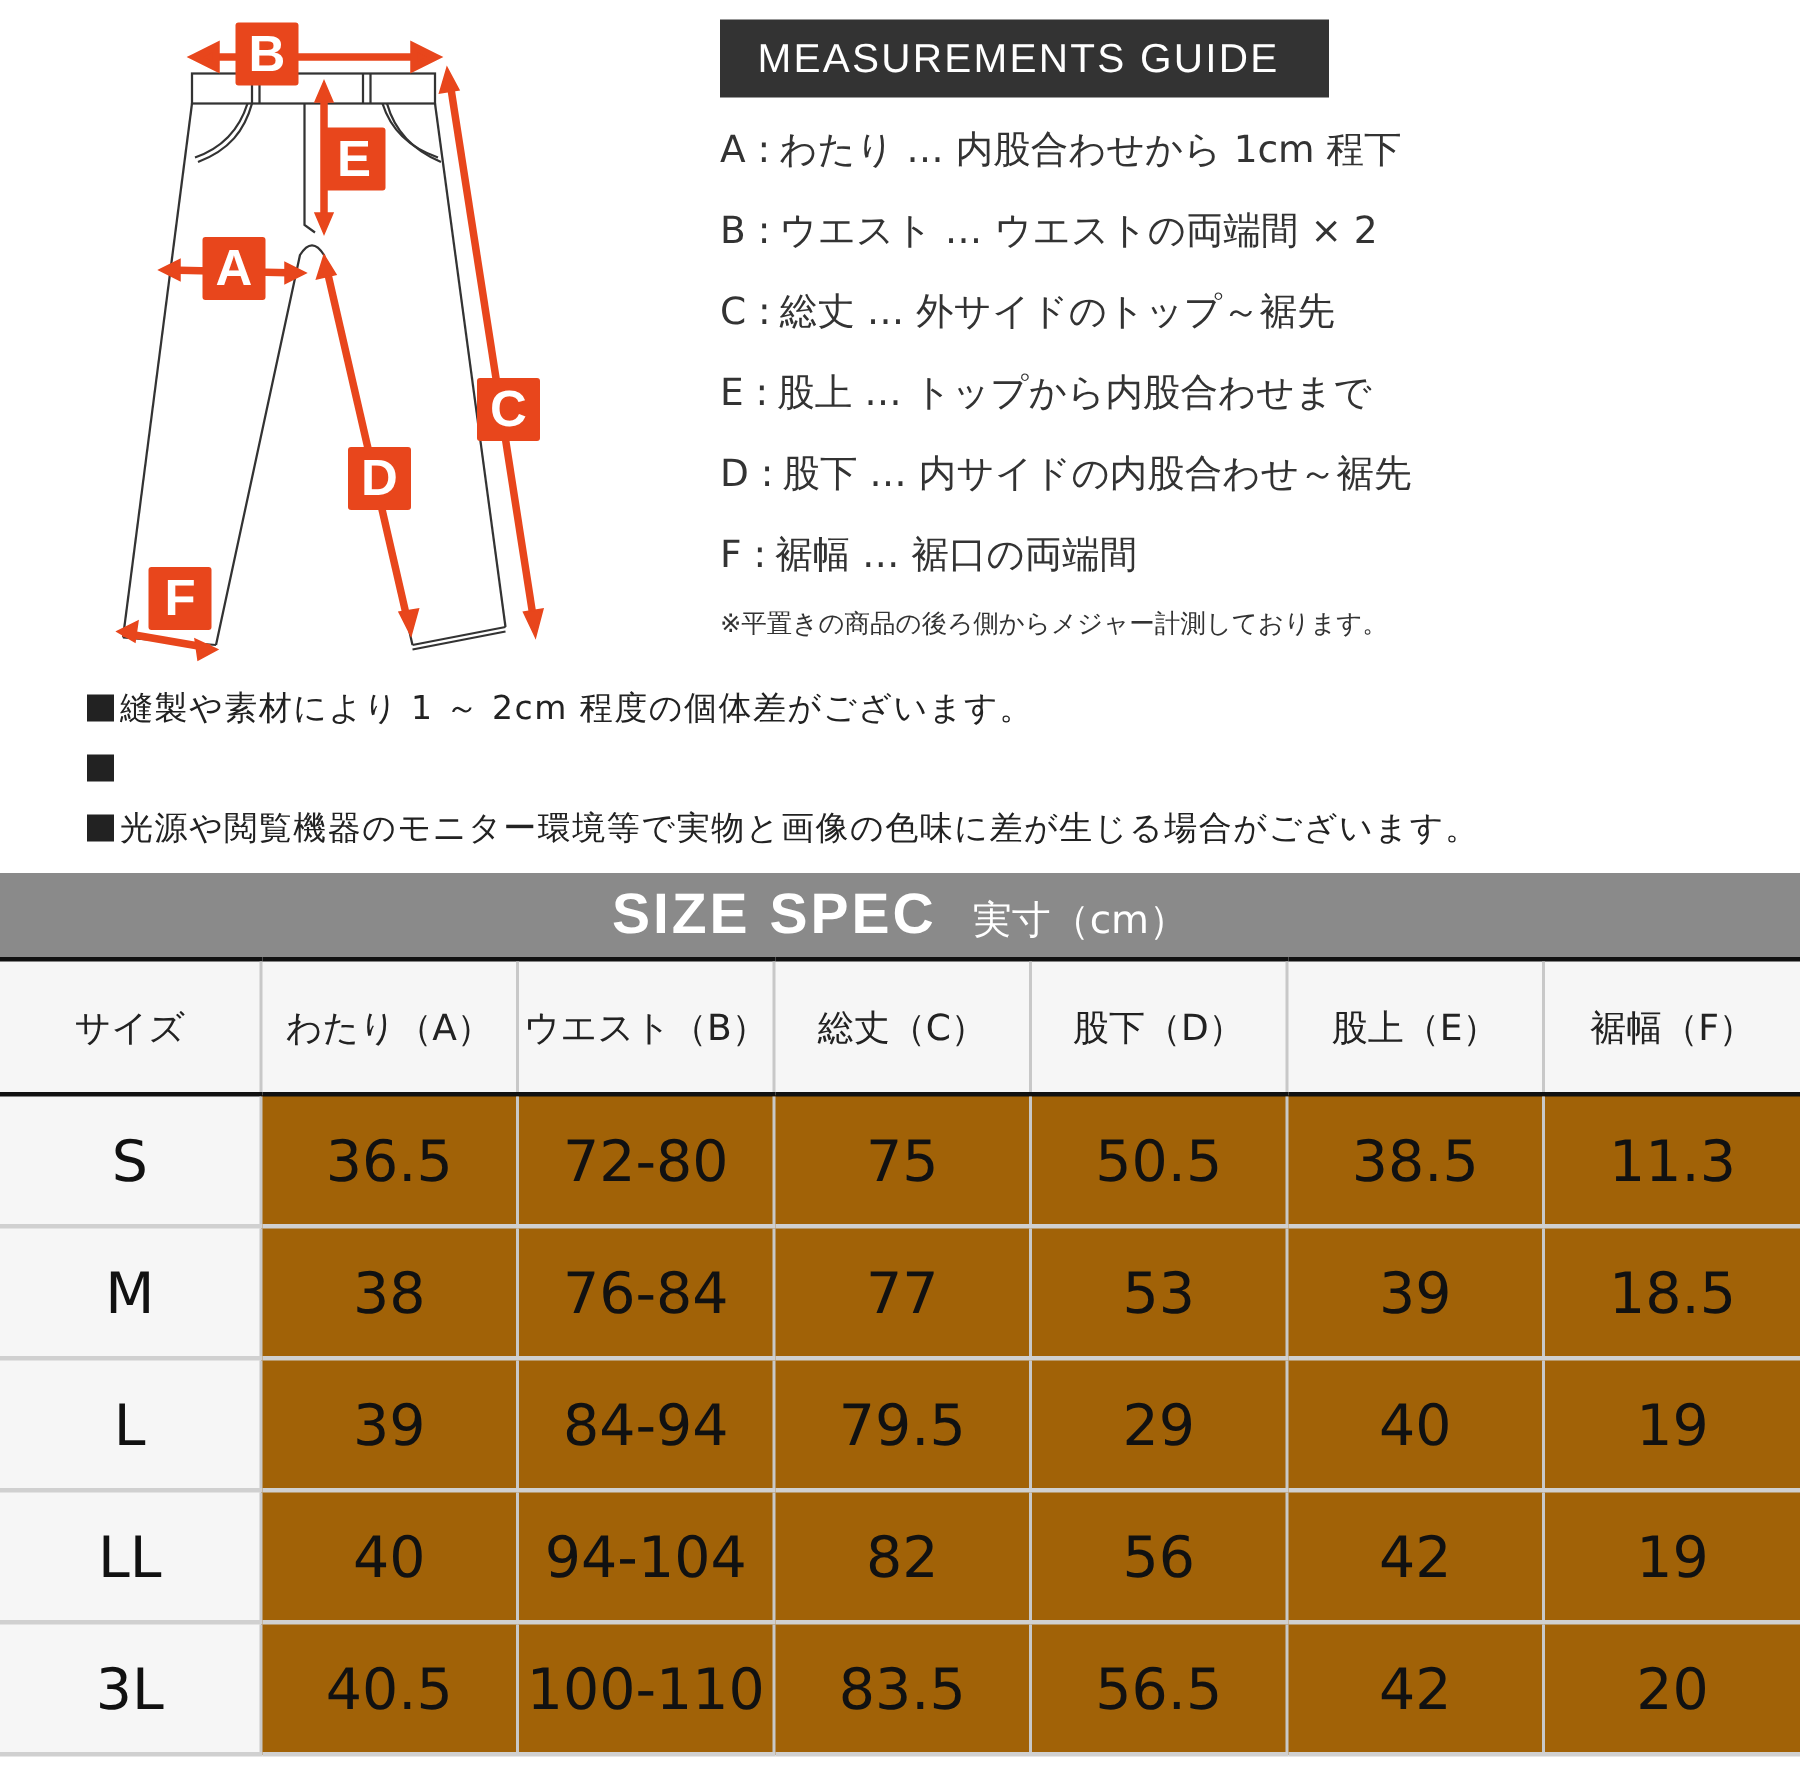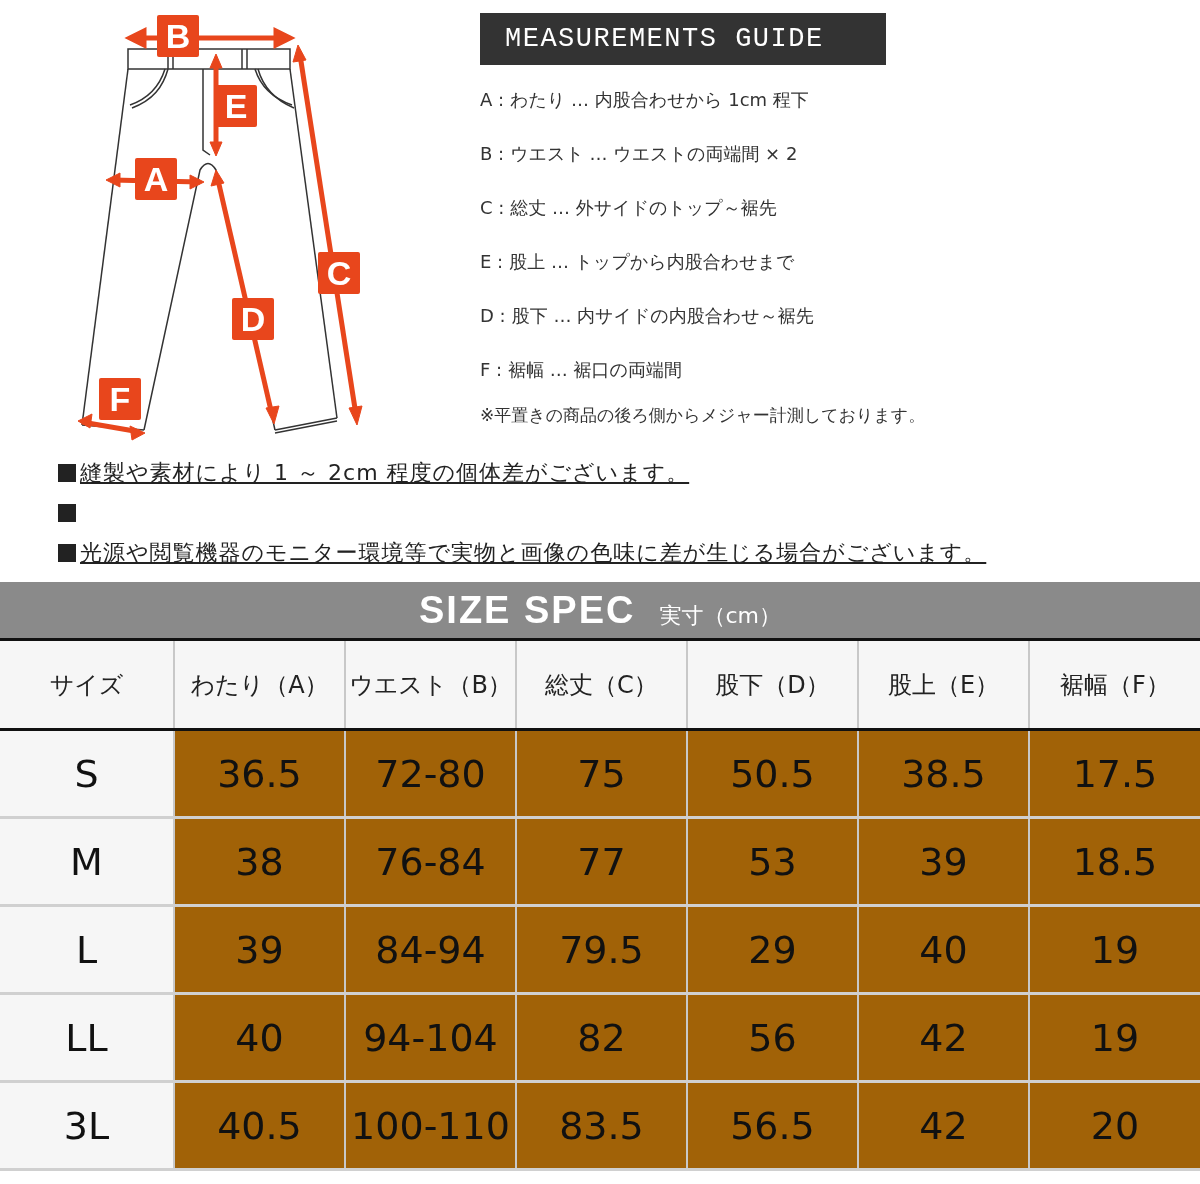--- a/index.html
+++ b/index.html
@@ -8,37 +8,37 @@
 
     
     .diagram { position: absolute; left: 60px; top: 0; width: 330px; height: 450px; }
     .diagram svg { width: 100%; height: 100%; display: block; }
     .lbl { position: absolute; width: 42px; height: 42px; background: #e8461c; color: #fff;
            font-family: "Liberation Sans", sans-serif; font-weight: bold; font-size: 34px;
            line-height: 42px; text-align: center; border-radius: 2px; }
 
     
     .guide-title { position: absolute; left: 480px; top: 13px; width: 406px; height: 52px;
-                   background: #333333; color: #fff; font-family: Liberation Mono, monospace;
+                   background: #333333; color: #fff; font-family: Liberation Sans, sans-serif;
                    font-size: 27px; letter-spacing: 1.5px; line-height: 52px; padding-left: 25px; }
     .guide-list { position: absolute; left: 480px; top: 78px; width: 700px; }
-    .guide-item { height: 54px; font-size: 18px; line-height: 44px; color: #333; white-space: nowrap; }
+    .guide-item { height: 54px; font-size: 25px; line-height: 44px; color: #333; white-space: nowrap; }
     .guide-item .key { display: inline-block; margin-right: 6px; }
     .guide-note { position: absolute; left: 480px; top: 404px; font-size: 17px; color: #333; white-space: nowrap; }
 
     
-    .notes { position: absolute; left: 58px; top: 455px; width: 1120px; text-decoration: underline; }
+    .notes { position: absolute; left: 58px; top: 455px; width: 1120px; }
     .note { height: 40px; line-height: 36px; font-size: 22px; color: #222; white-space: nowrap; letter-spacing: 1px; }
     .note .sq { display: inline-block; width: 18px; height: 18px; background: #222; margin-right: 4px; vertical-align: -2px; }
 
     
     .spec-band { position: absolute; left: 0; top: 582px; width: 1200px; height: 56px; background: #8a8a8a;
                  text-align: center; color: #fff; line-height: 56px; }
     .spec-band .big { font-family: "Liberation Sans", sans-serif; font-weight: bold; font-size: 38px; letter-spacing: 2px; }
-    .spec-band .small { font-size: 22px; margin-left: 24px; }
+    .spec-band .small { font-size: 26px; margin-left: 24px; }
 
     
     table.spec { position: absolute; left: 0; top: 638px; width: 1200px; border-collapse: collapse; table-layout: fixed; }
     table.spec col.c0 { width: 174px; }
     table.spec col.cx { width: 171px; }
     table.spec th { height: 90px; background: #f6f6f6; font-weight: normal; font-size: 24px; color: #222;
                     border-top: 3px solid #111; border-bottom: 3px solid #111;
                     border-left: 2px solid #c8c8c8; white-space: nowrap; }
     table.spec th:first-child { border-left: none; }
     table.spec td { height: 88px; text-align: center; font-family: "DejaVu Sans", sans-serif; font-size: 38px; color: #111;
@@ -153,21 +153,21 @@
     </tr>
   </thead>
   <tbody>
     <tr>
       <td>S</td>
         <td>36.5</td>
         <td>72-80</td>
         <td>75</td>
         <td>50.5</td>
         <td>38.5</td>
-        <td>17.5</td>
+        <td>11.3</td>
     </tr>
     <tr>
       <td>M</td>
         <td>38</td>
         <td>76-84</td>
         <td>77</td>
         <td>53</td>
         <td>39</td>
         <td>18.5</td>
     </tr>

